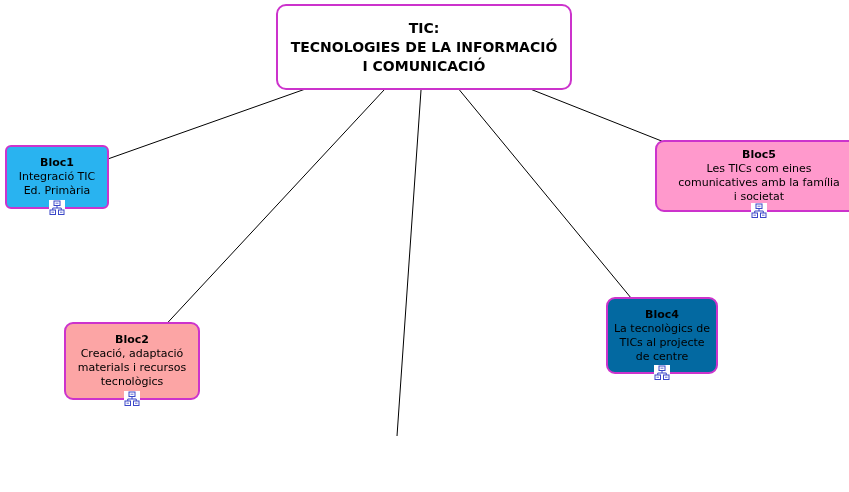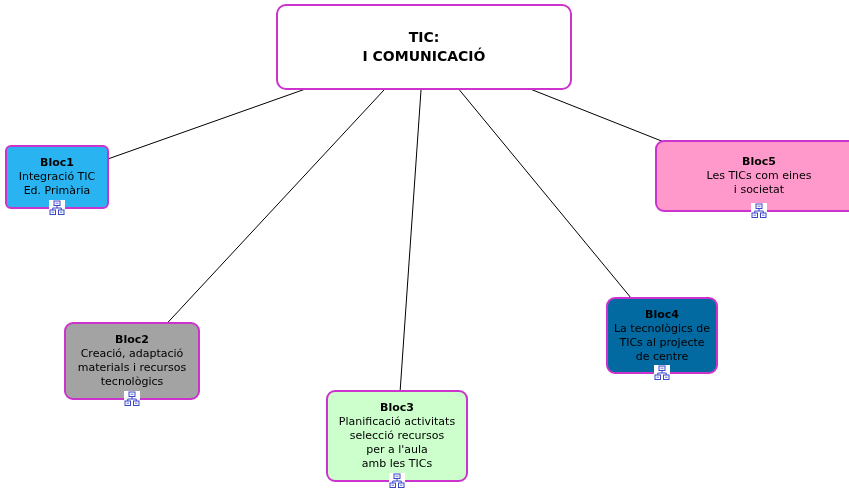--- a/index.html
+++ b/index.html
@@ -57,90 +57,76 @@
   <svg id="edges" width="849" height="492">
       <line x1="424" y1="47" x2="57" y2="177" stroke="#000000" stroke-width="1"></line>
       <line x1="424" y1="47" x2="132" y2="361" stroke="#000000" stroke-width="1"></line>
       <line x1="424" y1="47" x2="397" y2="436" stroke="#000000" stroke-width="1"></line>
       <line x1="424" y1="47" x2="662" y2="335.5" stroke="#000000" stroke-width="1"></line>
       <line x1="424" y1="47" x2="750" y2="176" stroke="#000000" stroke-width="1"></line>
     </svg>
 
   <div class="title-box" style="background-color: rgb(255, 255, 255); border-color: rgb(204, 51, 204);">
     <div class="t-line">TIC:</div>
+    <div class="t-line">TECNOLOGIES DE LA INFORMACIÓ</div>
     <div class="t-line">I COMUNICACIÓ</div>
   </div>
 
   <div class="node" style="left: 5px; top: 145px; width: 104px; height: 64px; background-color: rgb(41, 179, 240); border-color: rgb(204, 51, 204); border-radius: 6px;">
     <div class="n-title">Bloc1</div>
     <div class="n-line">Integració TIC</div>
     <div class="n-line">Ed. Primària</div>
     <span class="res-icon">
       <svg viewBox="0 0 16 16" width="16" height="16">
         <rect x="5" y="1" width="6" height="4.5" fill="#ffffff" stroke="#3a46c8" stroke-width="1"></rect>
         <path d="M8 5.5 V8 M3.75 10 V8 H12.25 V10" fill="none" stroke="#3a46c8" stroke-width="1"></path>
         <rect x="1" y="10" width="5.5" height="4.5" fill="#ffffff" stroke="#3a46c8" stroke-width="1"></rect>
         <rect x="9.5" y="10" width="5.5" height="4.5" fill="#ffffff" stroke="#3a46c8" stroke-width="1"></rect>
         <path d="M6.5 3.2 H9.5 M2.5 12.2 H5 M11 12.2 H13.5" fill="none" stroke="#3a46c8" stroke-width="0.8"></path>
       </svg>
     </span>
   </div>
 
-  <div class="node" style="left: 64px; top: 322px; width: 136px; height: 78px; background-color: #a3a3a3; border-color: rgb(204, 51, 204);">
+  <div class="node" style="left: 64px; top: 322px; width: 136px; height: 78px; background-color: #fca5a5; border-color: rgb(204, 51, 204);">
     <div class="n-title">Bloc2</div>
     <div class="n-line">Creació, adaptació</div>
     <div class="n-line">materials i recursos</div>
     <div class="n-line">tecnològics</div>
     <span class="res-icon">
       <svg viewBox="0 0 16 16" width="16" height="16">
         <rect x="5" y="1" width="6" height="4.5" fill="#ffffff" stroke="#3a46c8" stroke-width="1"></rect>
         <path d="M8 5.5 V8 M3.75 10 V8 H12.25 V10" fill="none" stroke="#3a46c8" stroke-width="1"></path>
         <rect x="1" y="10" width="5.5" height="4.5" fill="#ffffff" stroke="#3a46c8" stroke-width="1"></rect>
         <rect x="9.5" y="10" width="5.5" height="4.5" fill="#ffffff" stroke="#3a46c8" stroke-width="1"></rect>
         <path d="M6.5 3.2 H9.5 M2.5 12.2 H5 M11 12.2 H13.5" fill="none" stroke="#3a46c8" stroke-width="0.8"></path>
       </svg>
     </span>
   </div>
 
-  <div class="node" style="left: 326px; top: 390px; width: 142px; height: 92px; background-color: rgb(204, 255, 204); border-color: rgb(204, 51, 204);">
-    <div class="n-title">Bloc3</div>
-    <div class="n-line">Planificació activitats</div>
-    <div class="n-line">selecció recursos</div>
-    <div class="n-line">per a l'aula</div>
-    <div class="n-line">amb les TICs</div>
-    <span class="res-icon">
-      <svg viewBox="0 0 16 16" width="16" height="16">
-        <rect x="5" y="1" width="6" height="4.5" fill="#ffffff" stroke="#3a46c8" stroke-width="1"></rect>
-        <path d="M8 5.5 V8 M3.75 10 V8 H12.25 V10" fill="none" stroke="#3a46c8" stroke-width="1"></path>
-        <rect x="1" y="10" width="5.5" height="4.5" fill="#ffffff" stroke="#3a46c8" stroke-width="1"></rect>
-        <rect x="9.5" y="10" width="5.5" height="4.5" fill="#ffffff" stroke="#3a46c8" stroke-width="1"></rect>
-        <path d="M6.5 3.2 H9.5 M2.5 12.2 H5 M11 12.2 H13.5" fill="none" stroke="#3a46c8" stroke-width="0.8"></path>
-      </svg>
-    </span>
-  </div>
 
   <div class="node" style="left: 606px; top: 297px; width: 112px; height: 77px; background-color: #0369a1; border-color: rgb(204, 51, 204);">
     <div class="n-title">Bloc4</div>
     <div class="n-line">La tecnològics de</div>
     <div class="n-line">TICs al projecte</div>
     <div class="n-line">de centre</div>
     <span class="res-icon">
       <svg viewBox="0 0 16 16" width="16" height="16">
         <rect x="5" y="1" width="6" height="4.5" fill="#ffffff" stroke="#3a46c8" stroke-width="1"></rect>
         <path d="M8 5.5 V8 M3.75 10 V8 H12.25 V10" fill="none" stroke="#3a46c8" stroke-width="1"></path>
         <rect x="1" y="10" width="5.5" height="4.5" fill="#ffffff" stroke="#3a46c8" stroke-width="1"></rect>
         <rect x="9.5" y="10" width="5.5" height="4.5" fill="#ffffff" stroke="#3a46c8" stroke-width="1"></rect>
         <path d="M6.5 3.2 H9.5 M2.5 12.2 H5 M11 12.2 H13.5" fill="none" stroke="#3a46c8" stroke-width="0.8"></path>
       </svg>
     </span>
   </div>
 
   <div class="node" style="left: 655px; top: 140px; width: 208px; height: 72px; background-color: rgb(255, 153, 204); border-color: rgb(204, 51, 204);">
     <div class="n-title">Bloc5</div>
     <div class="n-line">Les TICs com eines</div>
+    <div class="n-line">comunicatives amb la família</div>
     <div class="n-line">i societat</div>
     <span class="res-icon">
       <svg viewBox="0 0 16 16" width="16" height="16">
         <rect x="5" y="1" width="6" height="4.5" fill="#ffffff" stroke="#3a46c8" stroke-width="1"></rect>
         <path d="M8 5.5 V8 M3.75 10 V8 H12.25 V10" fill="none" stroke="#3a46c8" stroke-width="1"></path>
         <rect x="1" y="10" width="5.5" height="4.5" fill="#ffffff" stroke="#3a46c8" stroke-width="1"></rect>
         <rect x="9.5" y="10" width="5.5" height="4.5" fill="#ffffff" stroke="#3a46c8" stroke-width="1"></rect>
         <path d="M6.5 3.2 H9.5 M2.5 12.2 H5 M11 12.2 H13.5" fill="none" stroke="#3a46c8" stroke-width="0.8"></path>
       </svg>
     </span>

